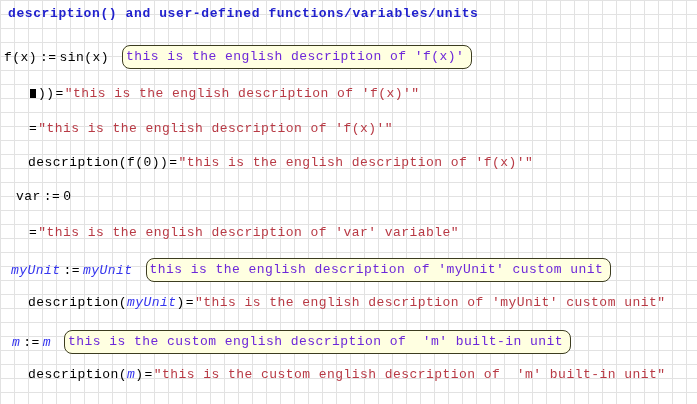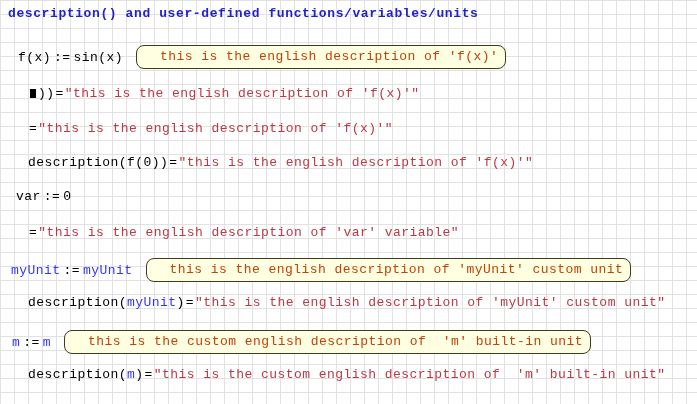--- a/index.html
+++ b/index.html
@@ -27,47 +27,47 @@
   }
   .title{
     color:var(--title,#2121cd);
     font-weight:bold;
     letter-spacing:0.6px;
   }
   .math{color:var(--math,#000);}
   .assign{margin:0 3px;}
   .eq{margin:0 1px;}
   .str{color:var(--string-result,#b83a45);}
-  .unit{color:var(--unit,#3535ee);}
+  .unit{color:var(--unit,#3535ee);font-style:italic;}
   .note{
     background:var(--note-bg,#ffffe1);
     border:1px solid var(--note-border,#3c3c20);
     border-radius:8px;
-    padding:2px 7px 3px 23px;
+    padding:2px 7px 3px 3px;
     margin-left:13px;
-    color:#c2410c;
+    color:#6d28d9;
   }
   .placeholder{
     display:inline-block;
     width:6px;height:9px;
     background:#000;
     margin:0 2px;
     vertical-align:baseline;
   }
 </style>
 </head>
 <body>
 
 <div class="canvas">
 
   <div class="region" style="left:8px;top:5px">
     <span class="title">description() and user-defined functions/variables/units</span>
   </div>
 
-  <div class="region" style="left:18px;top:45px">
+  <div class="region" style="left:4px;top:45px">
     <span class="math">f(x)</span>
     <span class="math assign">:=</span>
     <span class="math">sin(x)</span>
     <span class="note">this is the english description of 'f(x)'</span>
   </div>
 
   <div class="region" style="left:28px;top:85px">
     <span class="placeholder"></span>
     <span class="math">))</span>
     <span class="math eq">=</span>

